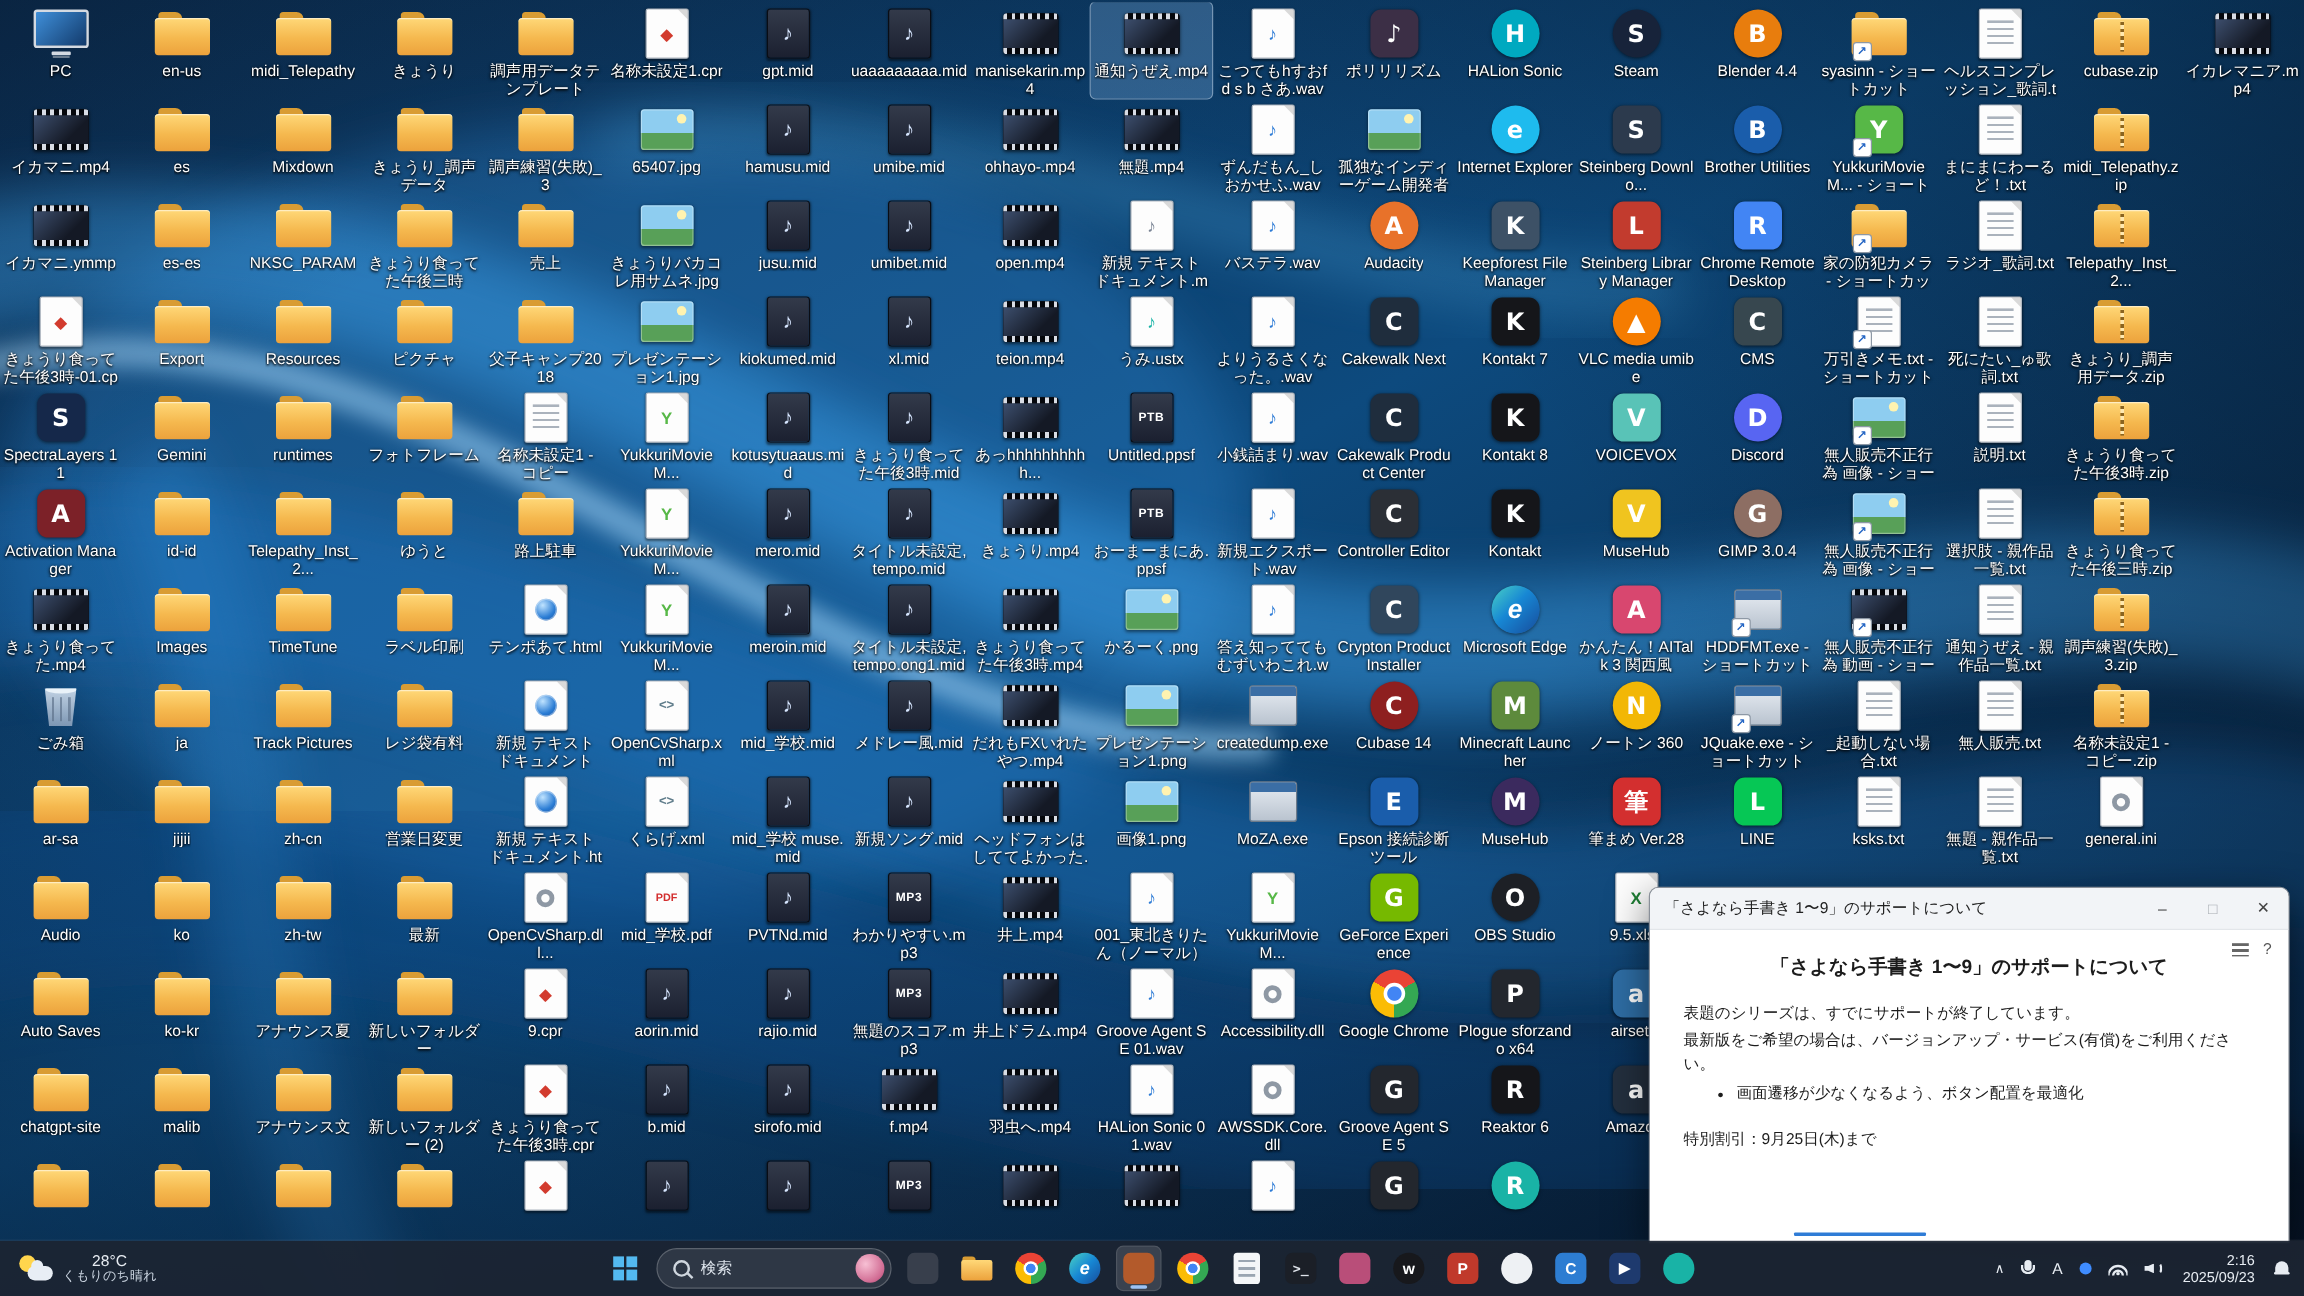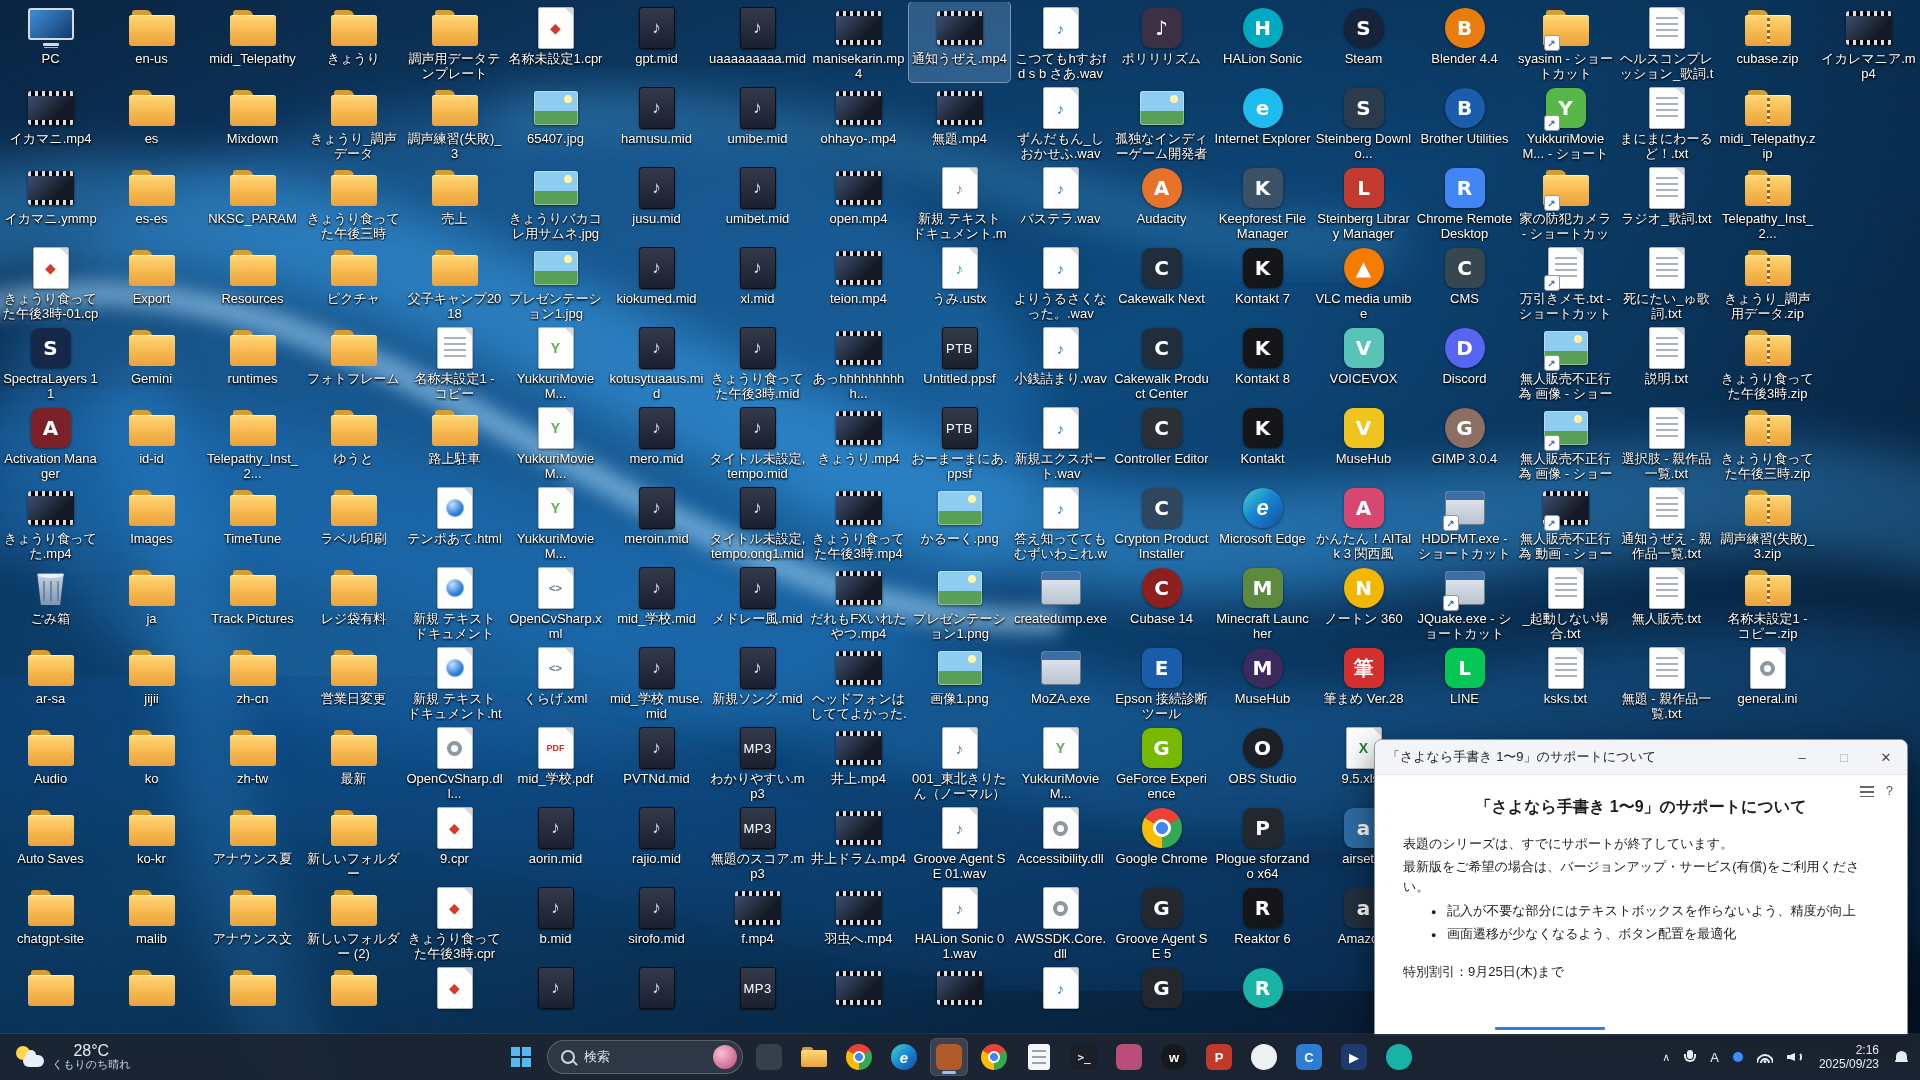--- a/index.html
+++ b/index.html
@@ -26,21 +26,21 @@
     background:repeating-linear-gradient(180deg,#8a6420 0 3px,#ffe9b0 3px 6px)}
 
   
   .video{width:46px;height:34px;border-radius:3px;background:#05070c;position:relative;overflow:hidden;box-shadow:0 1px 3px rgba(0,0,0,.6)}
   .video::before,.video::after{content:"";position:absolute;left:0;right:0;height:5px;z-index:1;
     background:repeating-linear-gradient(90deg,#d8dce4 0 3px,#05070c 3px 7px)}
   .video::before{top:0}.video::after{bottom:0}
   .vmid{position:absolute;left:0;right:0;top:5px;bottom:5px;background:linear-gradient(135deg,#3d4f6e,#141925 70%)}
   .dfile{width:34px;height:40px;border-radius:3px;background:linear-gradient(180deg,#333a4a,#1b2030);border:1px solid #0a0d14;
     color:#d7e6ff;font-size:17px;display:flex;align-items:center;justify-content:center;box-shadow:0 1px 2px rgba(0,0,0,.5)}
-  .dfile .tag{font-size:13px;font-weight:normal;letter-spacing:.5px;color:#fff}
+  .dfile .tag{font-size:10px;font-weight:bold;letter-spacing:.5px;color:#fff}
   .wfile{width:34px;height:40px;background:#fdfdfd;border:1px solid #aeb6c0;border-radius:2px;position:relative;
     display:flex;align-items:center;justify-content:center;box-shadow:0 1px 2px rgba(0,0,0,.45)}
   .wfile::before{content:"";position:absolute;top:0;right:0;width:0;height:0;border-top:8px solid rgba(0,0,0,.14);border-left:8px solid transparent}
   .fg{font-weight:bold;font-size:13px}
   .lines{position:absolute;left:6px;right:6px;top:9px;bottom:9px;background:repeating-linear-gradient(180deg,#aab2bc 0 2px,transparent 2px 6px)}
   .globe{width:18px;height:18px;border-radius:50%;background:radial-gradient(circle at 35% 30%,#bfe3ff,#2a7cd4 60%,#1b4f9c);box-shadow:inset 0 0 0 1px rgba(255,255,255,.4)}
   .gear{width:15px;height:15px;border-radius:50%;border:4px solid #8e98a4;box-sizing:border-box}
   .thumb{width:44px;height:34px;border-radius:3px;overflow:hidden;position:relative;
     background:linear-gradient(180deg,#8ecdf0 0 58%,#58a058 58% 100%);box-shadow:0 1px 3px rgba(0,0,0,.5),inset 0 0 0 1px rgba(255,255,255,.35)}
   .sun{position:absolute;top:4px;right:6px;width:8px;height:8px;border-radius:50%;background:#fff3b0}
@@ -84,21 +84,21 @@
 
   
   .taskbar{position:absolute;left:0;bottom:0;width:1920px;height:46px;background:rgba(28,36,50,.94);
     box-shadow:0 -1px 0 rgba(255,255,255,.07);display:flex;align-items:center;z-index:10;color:#e7ecf2}
   button{border:none;background:transparent;padding:0;margin:0;font:inherit;color:inherit;cursor:default}
   .weather{position:absolute;left:6px;top:0;bottom:0;display:flex;align-items:center;gap:8px;padding:0 10px;border-radius:6px}
   .wicon{width:28px;height:24px;position:relative}
   .sunc{position:absolute;left:0;top:1px;width:14px;height:14px;border-radius:50%;background:#ffd54d;display:block}
   .cloudc{position:absolute;right:0;bottom:2px;width:21px;height:12px;border-radius:8px;background:#e8eef5;display:block}
   .cloudc::before{content:"";position:absolute;left:3px;top:-5px;width:10px;height:10px;border-radius:50%;background:#e8eef5}
-  .wtemp{font-size:16px;line-height:15px}
+  .wtemp{font-size:13px;line-height:15px}
   .wcond{font-size:11px;color:#c8d2de;line-height:13px}
   .tcenter{margin:0 auto;display:flex;align-items:center;gap:7px;height:100%}
   .startbtn{width:38px;height:38px;border-radius:6px;display:flex;align-items:center;justify-content:center}
   .winlogo{width:20px;height:20px;display:grid;grid-template-columns:9px 9px;grid-template-rows:9px 9px;gap:2px}
   .winlogo i{background:#53b9f0;display:block}
   .searchbox{height:34px;width:196px;border-radius:17px;background:rgba(255,255,255,.09);border:1px solid rgba(255,255,255,.22);
     display:flex;align-items:center;gap:9px;padding:0 5px 0 13px;color:#dfe6ee;font-size:13px;box-sizing:border-box}
   .mag{width:10px;height:10px;border:2px solid #cfd6de;border-radius:50%;position:relative;flex:0 0 auto}
   .mag::after{content:"";position:absolute;width:6px;height:2px;background:#cfd6de;transform:rotate(45deg);right:-5px;bottom:-2px}
   .searchimg{margin-left:auto;width:24px;height:24px;border-radius:50%;flex:0 0 auto;
@@ -1710,21 +1710,20 @@
     </div>
     <div class="dcontent">
       <div class="dtools">
         <span class="listicon"></span>
         <span class="helpicon">?</span>
       </div>
       <div class="dheading">「さよなら手書き 1〜9」のサポートについて</div>
       <p class="dline">表題のシリーズは、すでにサポートが終了しています。</p>
       <p class="dline">最新版をご希望の場合は、バージョンアップ・サービス(有償)をご利用ください。</p>
       <ul class="dbullets" id="bullets">
-          <li>記入が不要な部分にはテキストボックスを作らないよう、精度が向上</li>
           <li>画面遷移が少なくなるよう、ボタン配置を最適化</li>
         </ul>
       <p class="dfooter">特別割引：9月25日(木)まで</p>
     </div>
     <span class="plink"></span>
   </div>
 
   <div class="taskbar">
     <button class="weather">
       <span class="wicon">

